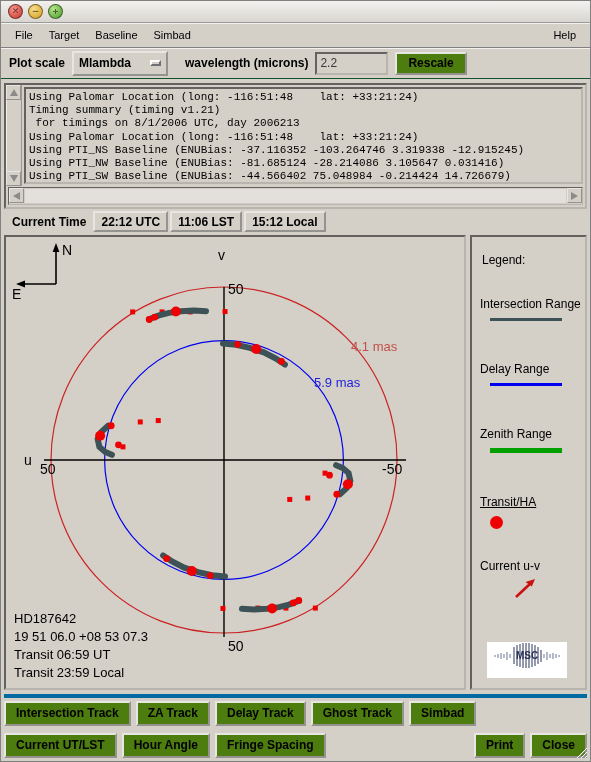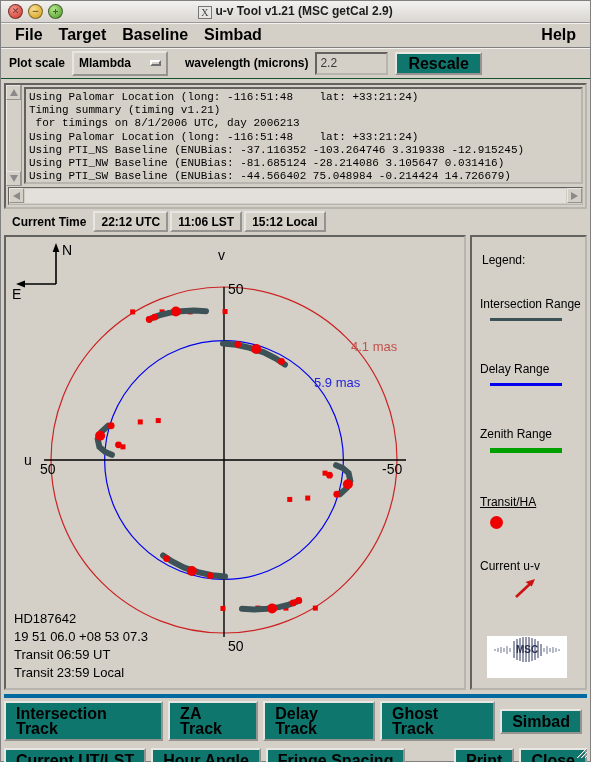--- a/index.html
+++ b/index.html
@@ -48,21 +48,21 @@
   }
   
   .menubar{
     height:24px;display:flex;align-items:center;
     background:#d4d0c8;
     border-bottom:1px solid #808080;
     box-shadow:inset 0 1px 0 #f3f1ee;
     padding:0 6px;
   }
   .menu-item{
-    font-size:16px;font-weight:bold;padding:2px 8px;cursor:default;
+    font-size:11px;font-weight:normal;padding:2px 8px;cursor:default;
   }
   .menu-spacer{flex:1;}
   
   .toolbar{
     height:30px;display:flex;align-items:center;gap:7px;
     padding:0 8px;background:#d4d0c8;
     border-bottom:1px solid #14532d;
     box-shadow:inset 0 1px 0 #f3f1ee;
   }
   .tb-label{font-size:12px;font-weight:bold;}
@@ -79,22 +79,22 @@
     border-bottom:2px solid #707070;border-right:2px solid #707070;
     box-sizing:border-box;background:#d4d0c8;height:6px;
   }
   .entry{
     height:19px;width:66px;background:#d4d0c8;
     border:2px inset #b8b4ae;
     font-size:12px;display:flex;align-items:center;padding-left:3px;
     color:#3a3a3a;
   }
   .btn{
-    background:#0f766e;border:2px outset #e8e6e2;
-    font-size:16px;font-weight:bold;padding:2px 11px;
+    background:#4d7c0f;border:2px outset #e8e6e2;
+    font-size:12px;font-weight:bold;padding:2px 11px;
     cursor:default;line-height:15px;
   }
   
   .console-wrap{
     margin:4px 3px 2px 3px;
     border:2px inset #b8b4ae;background:#d4d0c8;
     height:122px;display:flex;flex-direction:column;
   }
   .console-row{display:flex;flex:1;min-height:0;}
   .vscroll{
@@ -151,21 +151,21 @@
   }
   .legend-title{
     position:absolute;left:10px;top:16px;font-size:12px;
   }
   .legend-entry{position:absolute;left:0;width:100%;text-align:left;}
   .legend-entry .lbl{font-size:12px;padding-left:8px;white-space:nowrap;}
   .legend-entry .swatch{margin:7px 0 0 18px;}
   .sw-line{width:72px;height:3px;}
   .sw-dot{width:13px;height:13px;border-radius:50%;margin-left:40px;}
   .logo-box{
-    position:absolute;left:15px;bottom:10px;width:80px;height:42px;
+    position:absolute;left:15px;bottom:10px;width:80px;height:36px;
     background:#fff;overflow:hidden;
   }
   
   .btnrow{
     display:flex;align-items:center;margin:4px 3px 0 3px;gap:5px;
     border-top:4px solid #0369a1;padding-top:3px;
   }
   .btnrow .btn{padding:3px 10px;}
   .flex-spacer{flex:1;}
   .grip{
@@ -176,21 +176,20 @@
 <body>
 
 <div class="app">
 
   <div class="titlebar">
     <div class="tl-buttons">
       <div class="tlb close">✕</div>
       <div class="tlb min">−</div>
       <div class="tlb max">＋</div>
     </div>
-    <div class="title-text"><span class="xicon">X</span><span>u-v Tool v1.21 (MSC getCal 2.9)</span></div>
   </div>
 
   <div class="menubar">
     <div class="menu-item">File</div>
     <div class="menu-item">Target</div>
     <div class="menu-item">Baseline</div>
     <div class="menu-item">Simbad</div>
     <div class="menu-spacer"></div>
     <div class="menu-item">Help</div>
   </div>

